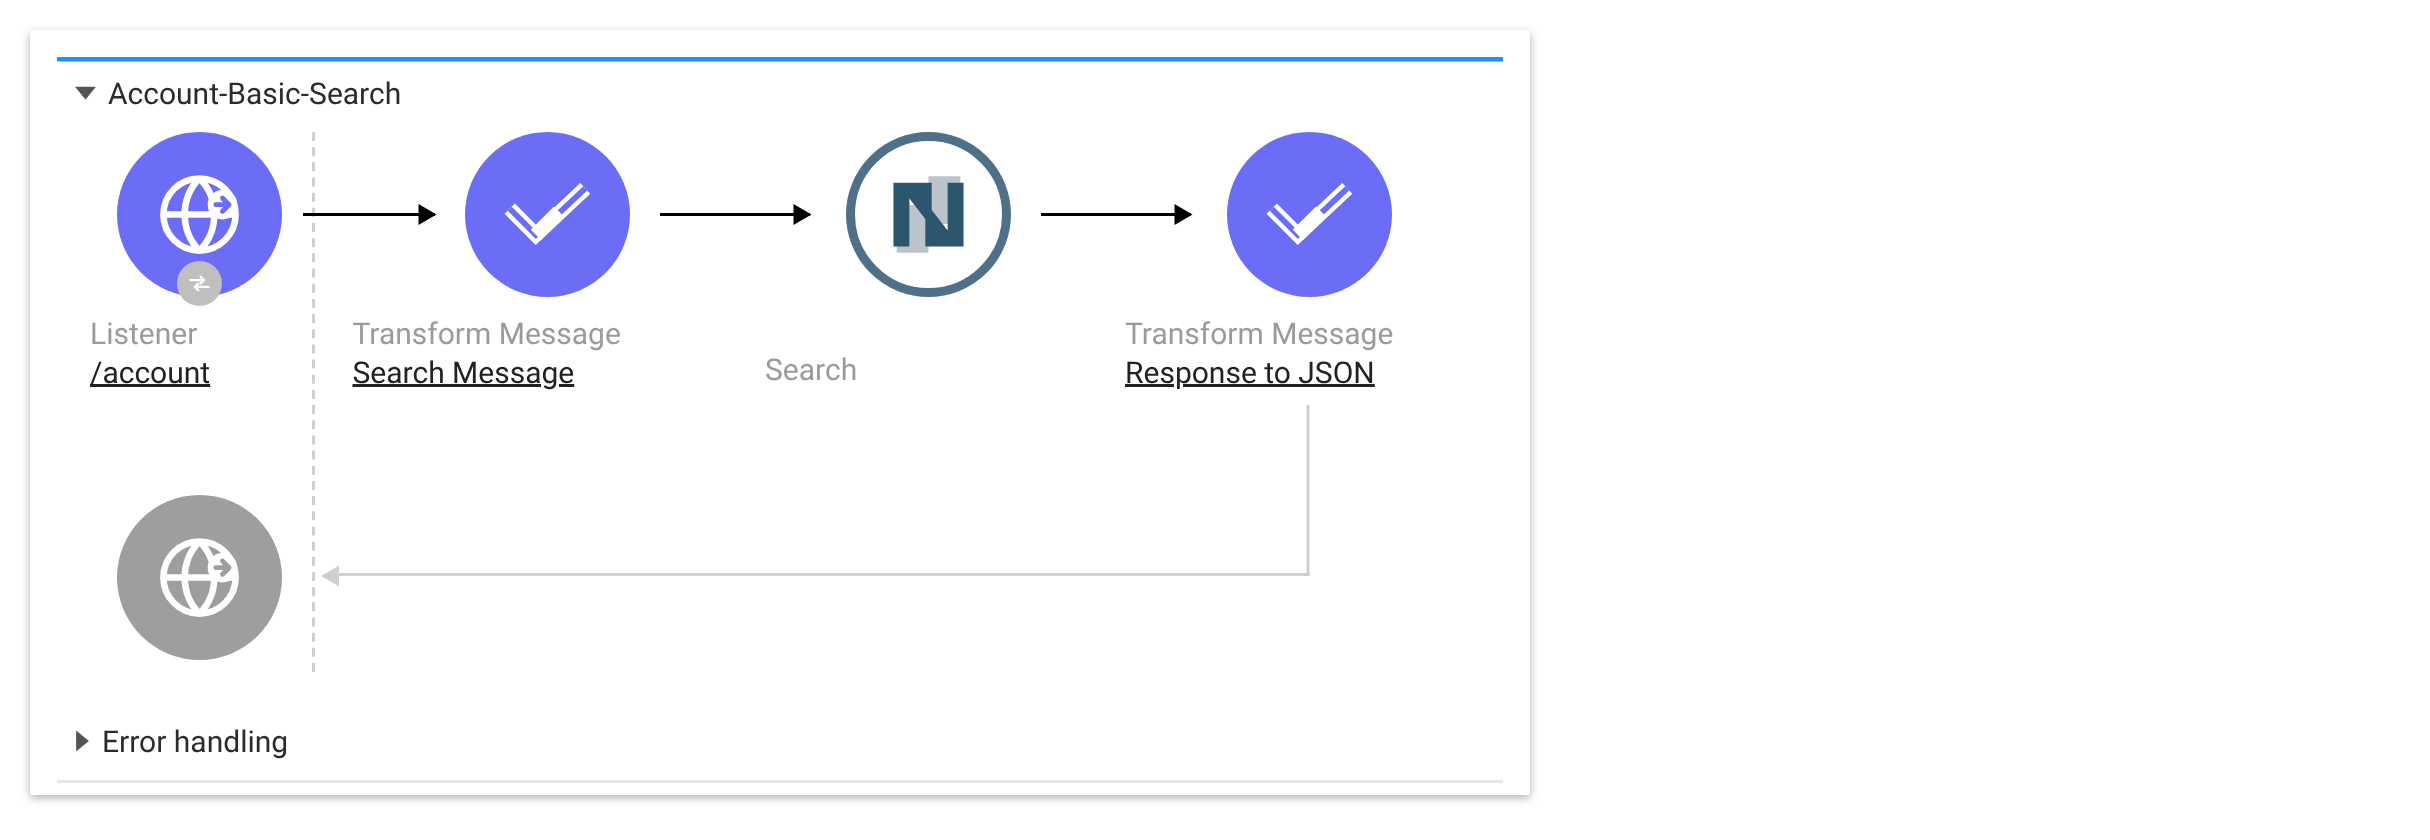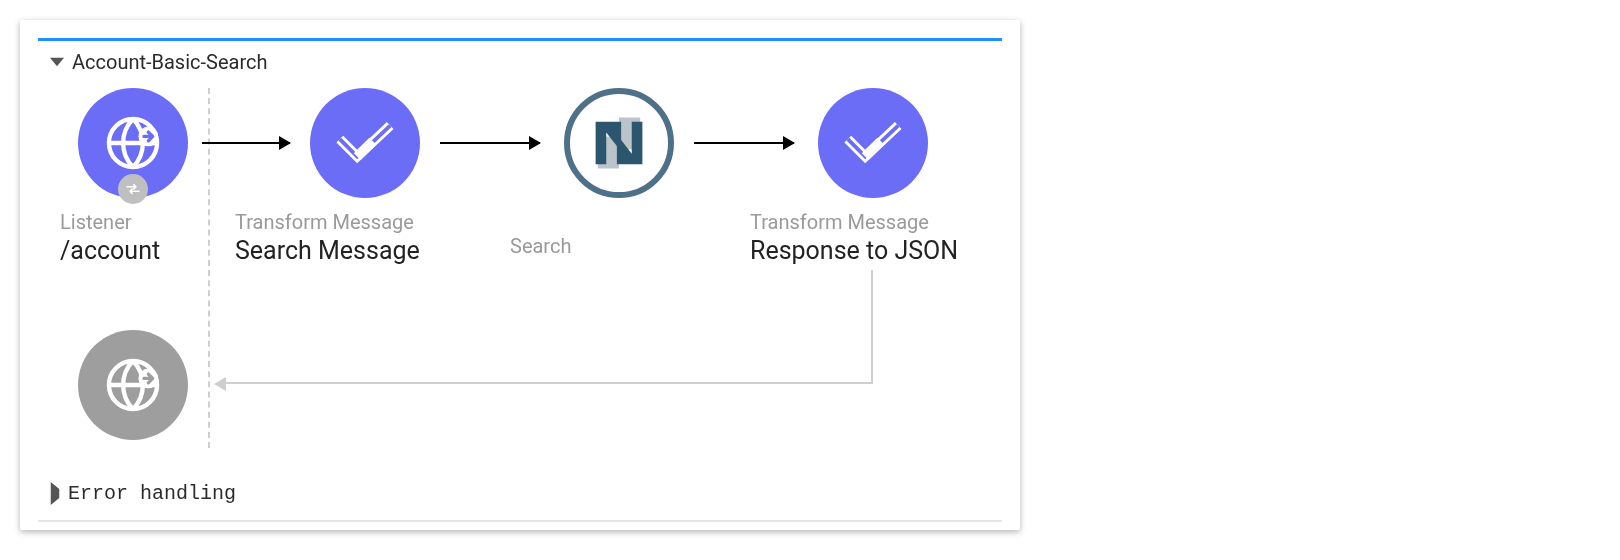--- a/index.html
+++ b/index.html
@@ -4,34 +4,34 @@
 <style>
   * { box-sizing: border-box; margin: 0; padding: 0; }
   html, body { width: 1620px; height: 560px; font-family: -apple-system, BlinkMacSystemFont, "Segoe UI", Roboto, Helvetica, Arial, sans-serif; background: #fff; color: #333; }
   .canvas { position: relative; width: 1000px; height: 510px; margin: 20px; background: #fff; box-shadow: 0 2px 6px rgba(0,0,0,0.3); border-radius: 2px; }
   .top-accent { position: absolute; left: 18px; right: 18px; top: 18px; height: 3px; background: #1E90FF; }
   .section-header { position: absolute; left: 30px; top: 30px; display: flex; align-items: center; gap: 8px; cursor: pointer; }
   .section-header .tri { width: 0; height: 0; }
   .tri-down { border-left: 7px solid transparent; border-right: 7px solid transparent; border-top: 10px solid #555; transform: scaleY(0.85);}
   .tri-right { border-top: 7px solid transparent; border-bottom: 7px solid transparent; border-left: 10px solid #555; transform: scaleX(0.85);}
   .section-header span { font-size: 20px; color: #2b2b2b; }
-  .error-header { position: absolute; left: 30px; top: 462px; display: flex; gap: 8px; cursor: pointer; font-family: Liberation Mono, monospace;}
+  .error-header { position: absolute; left: 30px; top: 462px; display: flex; align-items: center; gap: 8px; cursor: pointer;}
   .error-header span { font-size: 20px; color: #2b2b2b; }
   .bottom-border { position: absolute; left: 18px; right: 18px; bottom: 8px; height: 2px; background: #e5e5e5; }
 
   
   .node { position: absolute; width: 110px; height: 110px; border-radius: 50%; display: flex; align-items: center; justify-content: center; }
   .node.purple { background: #6B6DF7; }
   .node.netsuite { background: #fff; border: 6px solid #4F7089; }
   .node.grey { background: #9E9E9E; }
   .node svg { display: block; }
 
   .labels { position: absolute; }
   .labels .type { color: #9a9a9a; font-size: 20px; }
-  .labels .name { color: #222; font-size: 25px; margin-top: 2px; }
+  .labels .name { color: #222; font-size: 20px; margin-top: 2px; text-decoration: underline; }
 
   
   .arrow { position: absolute; height: 2px; background: #000; }
   .arrow::after { content: ""; position: absolute; right: -1px; top: -6px; border-left: 12px solid #000; border-top: 7px solid transparent; border-bottom: 7px solid transparent; }
 
   
   .return-path { position: absolute; border: 2px solid #cfcfcf; border-top: none; border-left: none; }
   .return-arrowhead { position: absolute; width: 0;height: 0;border-right: 12px solid #cfcfcf; border-top: 7px solid transparent; border-bottom: 7px solid transparent; }
 
   

